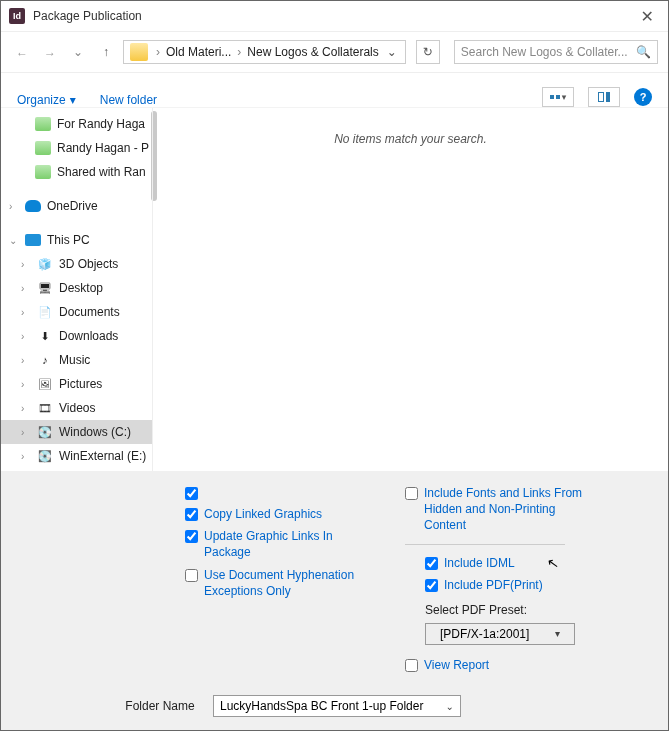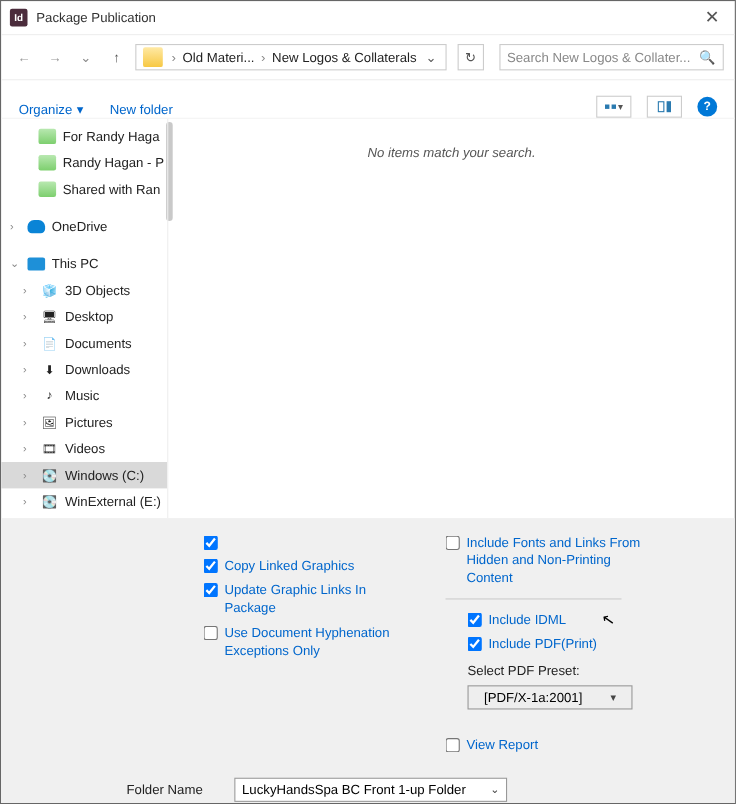--- a/index.html
+++ b/index.html
@@ -41,21 +41,21 @@
 .opt-col.left { margin-left: 170px; width: 190px; }
 .opt-col.right { width: 180px; }
 .check-row { display: flex; align-items: flex-start; gap: 6px; }
 .check-row input { margin-top: 2px; }
 .check-row label { color: #0066cc; line-height: 1.35; cursor: default; }
 .preset-lbl { color: #222; margin-top: 4px; }
 .preset-sel { height: 22px; border: 1px solid #999; background: #eee; display: flex; align-items: center; padding: 0 14px; width: 150px; justify-content: space-between; }
 .preset-sel .arr { font-size: 10px; color: #444; }
 .cursor { position: absolute; left: 546px; top: 84px; font-size: 14px; color: #000; transform: rotate(-10deg); pointer-events:none;}
 .fn-row { display: flex; align-items: center; gap: 8px; margin-top: 22px; margin-left: 100px; }
-.fn-row .lbl { color: #222; text-align: left; width: 90px; }
+.fn-row .lbl { color: #222; text-align: center; width: 90px; }
 .fn-row .combo { height: 22px; width: 248px; border: 1px solid #999; display: flex; align-items: center; padding: 0 6px; background: #fff; justify-content: space-between; }
 .fn-row .combo .arr { font-size: 10px; color: #444; }
 .hr { border-top: 1px solid #ccc; margin: 4px 0; width: 160px; }
 .ico-folder { width:16px; height:14px; background: linear-gradient(#ffe9a4,#f7c843); border-radius: 2px; }
 .ico-folder.share { background: linear-gradient(#b8e8b0,#7dcf6e); }
 .ico-cloud { width:16px; height:12px; background:#0a84d6; border-radius: 6px 6px 4px 4px; position:relative; }
 .ico-pc { width:16px; height:12px; background:#1e90d8; border-radius:2px; position:relative; }
 </style>
 </head>
 <body>
@@ -225,21 +225,21 @@
       </div>
       <div class="check-row" style="margin-left:20px">
         <input type="checkbox" checked="" style="">
         <label>Include PDF(Print)</label>
       </div>
       <div class="preset-lbl" style="margin-left:20px">Select PDF Preset:</div>
       <div class="preset-sel" style="margin-left:20px">
         <span>[PDF/X-1a:2001]</span>
         <span class="arr">▾</span>
       </div>
-      <div class="check-row" style="margin-top:18px">
+      <div class="check-row" style="margin-top:6px">
         <input type="checkbox" style="">
         <label>View Report</label>
       </div>
     </div>
   </div>
   <div class="cursor">↖</div>
 
   <div class="fn-row">
     <div class="lbl">Folder Name</div>
     <div class="combo">

